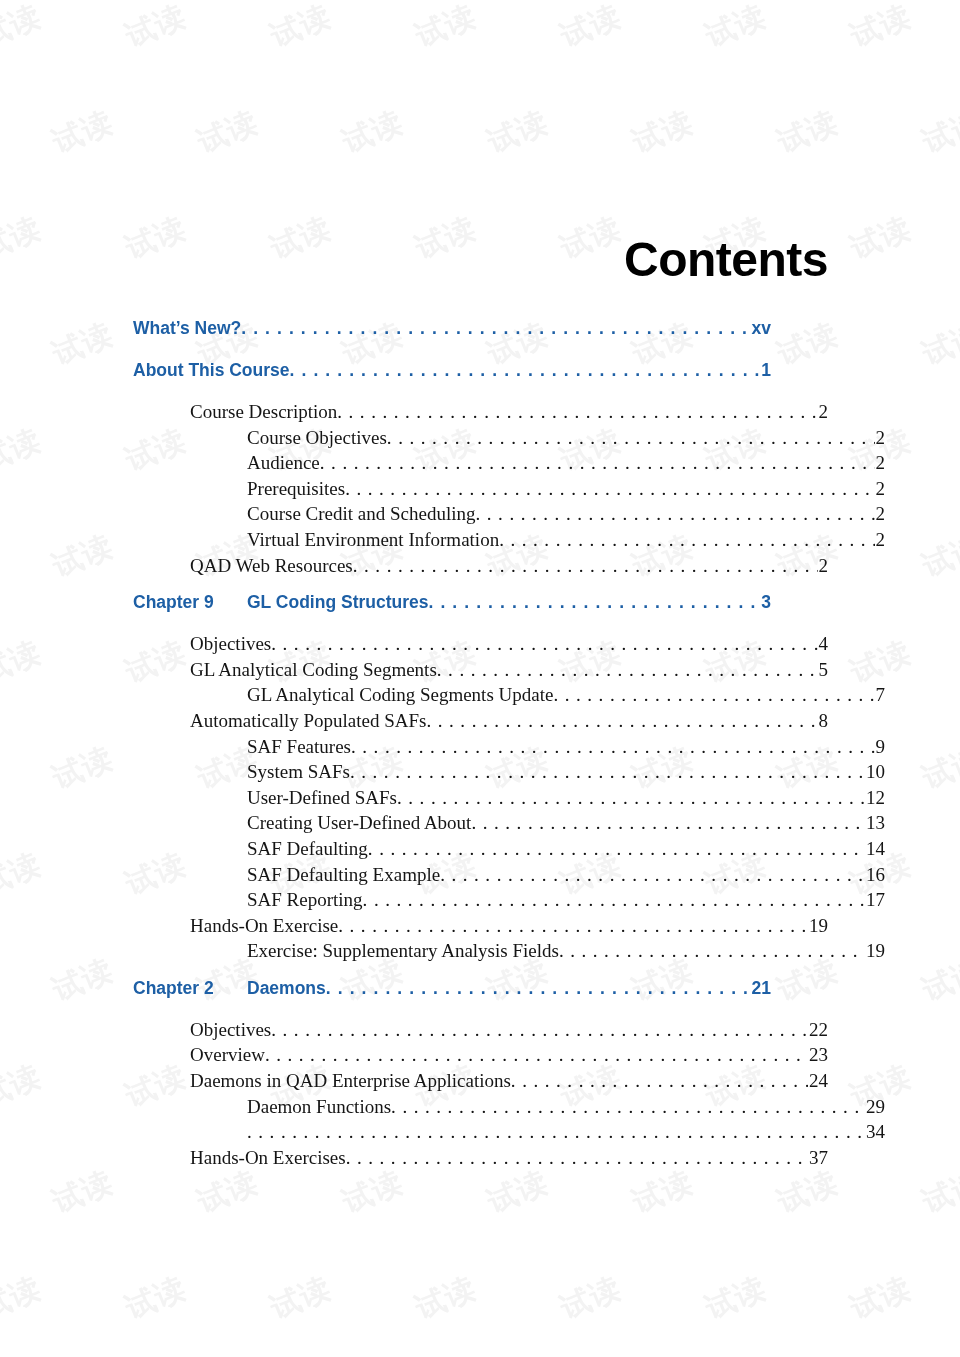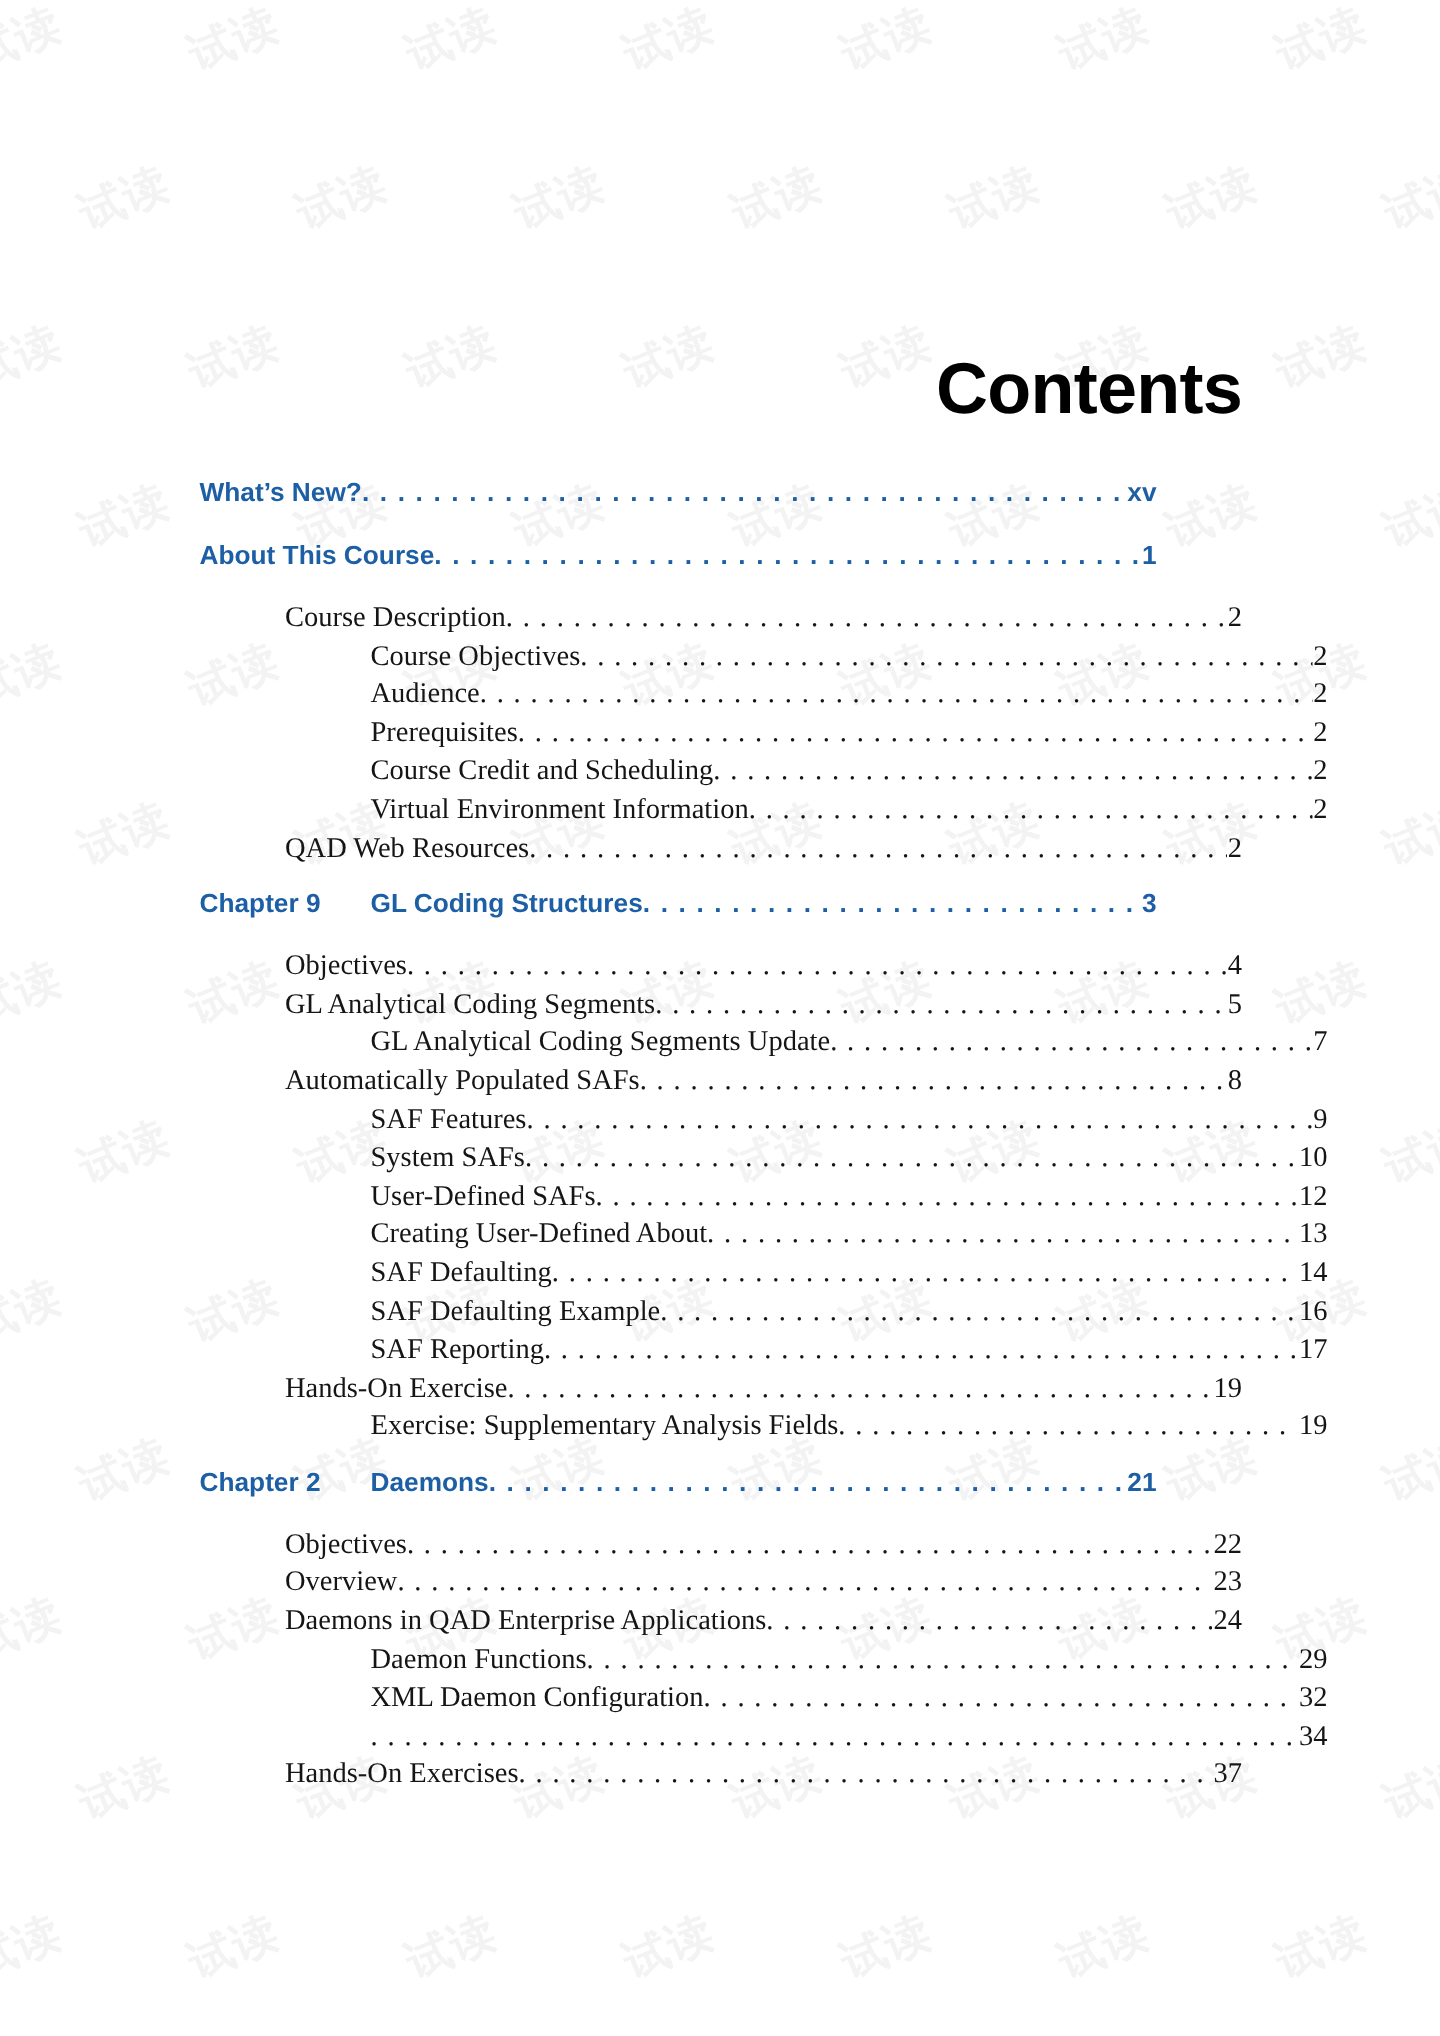--- a/index.html
+++ b/index.html
@@ -363,25 +363,20 @@
         <span class="toc-label">Daemons in QAD Enterprise Applications</span>
         <span class="leader"></span>
         <span class="toc-page">24</span>
       </div>
       <div class="toc-row lvl3">
         <span class="toc-label">Daemon Functions</span>
         <span class="leader"></span>
         <span class="toc-page">29</span>
       </div>
       <div class="toc-row lvl3">
-        <span class="toc-label">XML Daemon Configuration</span>
-        <span class="leader"></span>
-        <span class="toc-page">32</span>
-      </div>
-      <div class="toc-row lvl3">
         <span class="leader"></span>
         <span class="toc-page">34</span>
       </div>
       <div class="toc-row lvl2">
         <span class="toc-label">Hands-On Exercises</span>
         <span class="leader"></span>
         <span class="toc-page">37</span>
       </div>
     </div>
 

